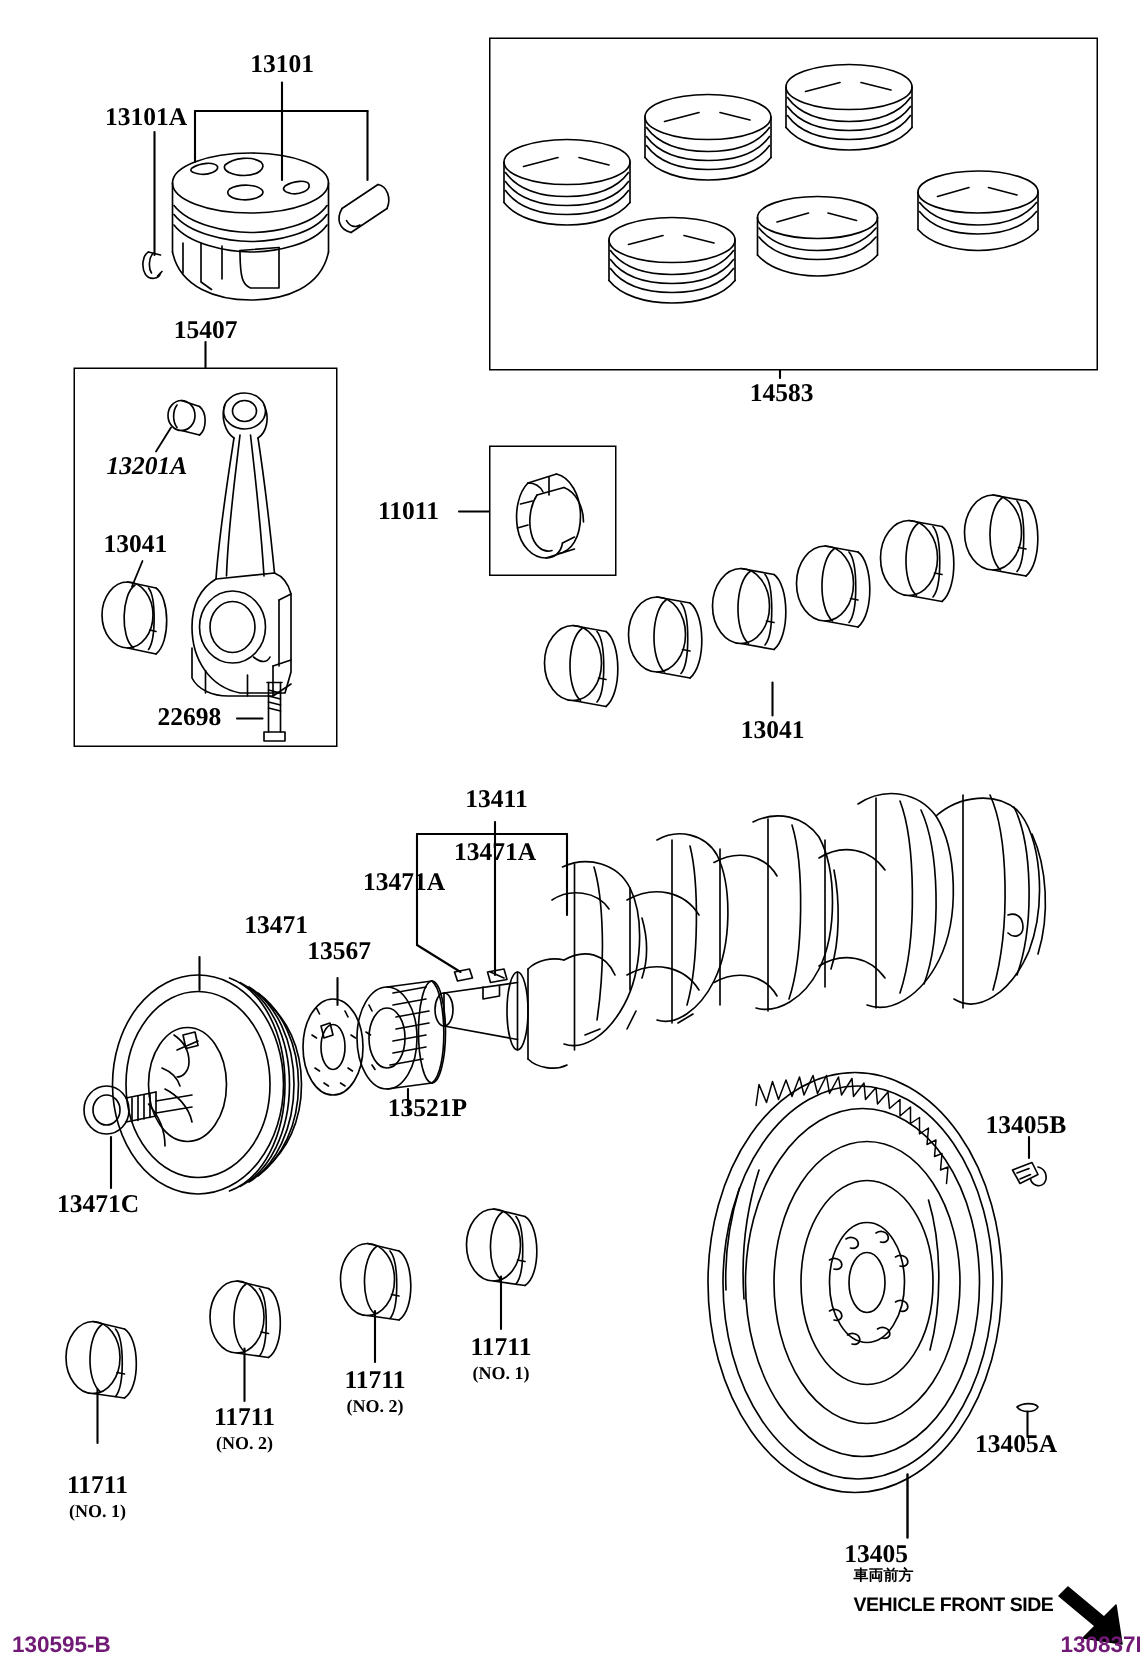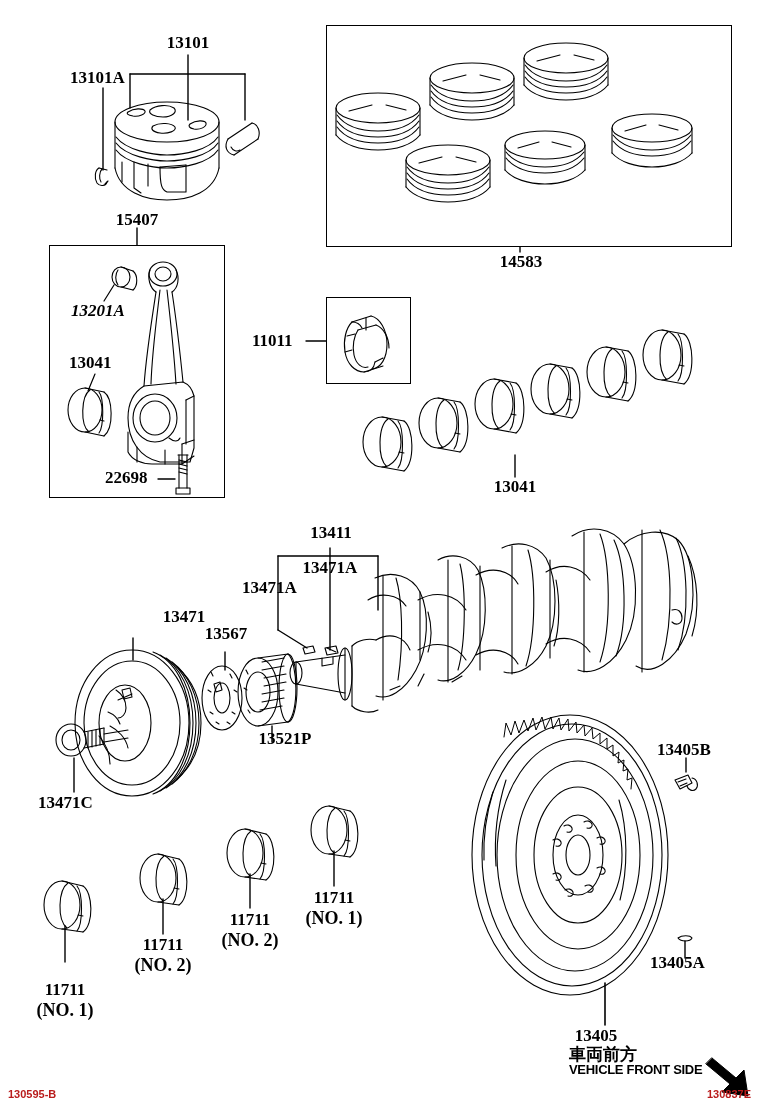--- a/index.html
+++ b/index.html
@@ -21,36 +21,36 @@
   .lbl {
     position: absolute;
     font-family: "Liberation Serif", serif;
     font-weight: bold;
     font-size: 17px;
     color: #000;
     white-space: nowrap;
     letter-spacing: 0px;
   }
   .lbl.sub {
-    font-size: 18px;
+    font-size: 12px;
   }
   .lbl.ctr { transform: translateX(-50%); }
   .code {
     position: absolute;
     font-family: "Liberation Sans", sans-serif;
     font-weight: bold;
-    font-size: 11px;
-    color: #b91c1c;
+    font-size: 15px;
+    color: #701a75;
     white-space: nowrap;
   }
   .jp {
     position: absolute;
     font-family: Liberation Mono, monospace;
     font-weight: bold;
-    font-size: 17px;
+    font-size: 10px;
     color: #000;
     white-space: nowrap;
   }
   .en {
     position: absolute;
     font-family: "Liberation Sans", sans-serif;
     font-weight: bold;
     font-size: 13px;
     color: #000;
     white-space: nowrap;
@@ -616,21 +616,21 @@
 
   <div class="lbl ctr" style="left:331px; top:523px;">13411</div>
   <div class="lbl ctr" style="left:330px; top:558px;">13471A</div>
   <div class="lbl" style="left:242px; top:578px;">13471A</div>
 
   <div class="lbl ctr" style="left:136px; top:607px;margin-left:48px;">13471</div>
   <div class="lbl" style="left:38px; top:793px;">13471C</div>
   <div class="lbl ctr" style="left:226px; top:624px;text-align:center;">13567</div>
   <div class="lbl ctr" style="left:285px; top:729px;">13521P</div>
 
-  <div class="lbl ctr" style="left:596px; top:1026px;">13405</div>
+  <div class="lbl ctr" style="left:584px; top:1026px;">13405</div>
   <div class="lbl" style="left:657px; top:740px;">13405B</div>
   <div class="lbl" style="left:650px; top:953px;">13405A</div>
 
   <div class="lbl ctr" style="left:65px; top:980px;">11711</div>
   <div class="lbl sub ctr" style="left:65px; top:1000px;">(NO. 1)</div>
 
   <div class="lbl ctr" style="left:163px; top:935px;">11711</div>
   <div class="lbl sub ctr" style="left:163px; top:955px;">(NO. 2)</div>
 
   <div class="lbl ctr" style="left:250px; top:910px;">11711</div>

